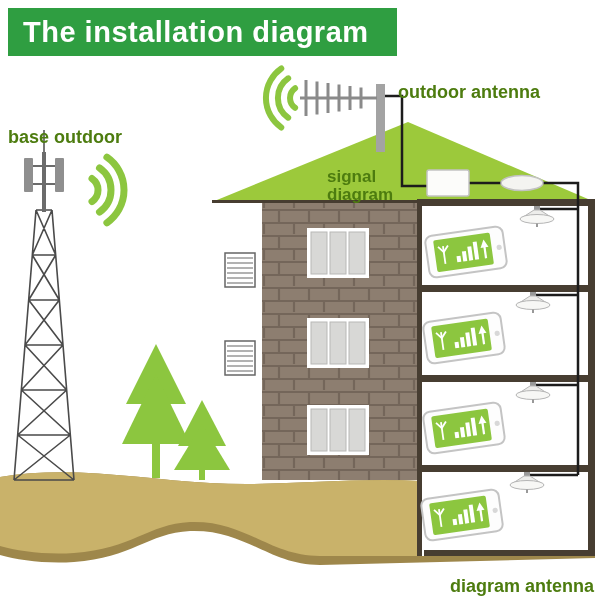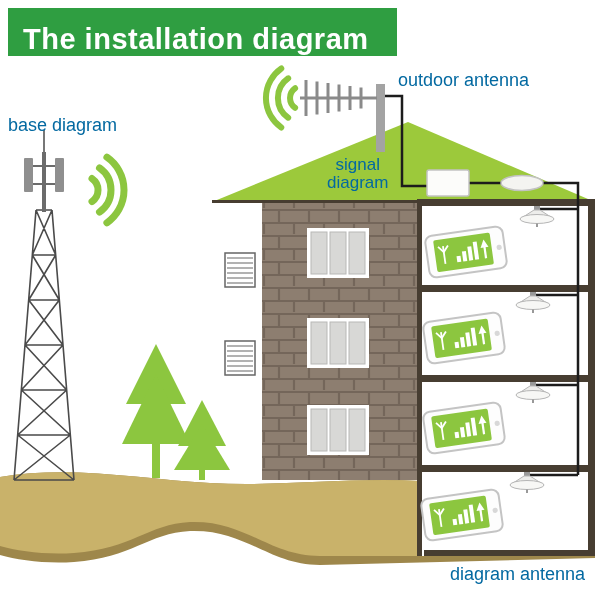--- a/index.html
+++ b/index.html
@@ -1,25 +1,25 @@
 <!DOCTYPE html>
 <html><head>
 <meta charset="utf-8">
 <style>
   html,body{margin:0;padding:0;background:#fff;}
   .stage{position:relative;width:600px;height:600px;background:#fff;overflow:hidden;
          font-family:"Liberation Sans",sans-serif;}
   .stage svg{position:absolute;left:0;top:0;}
   .banner{position:absolute;left:8px;top:8px;width:389px;height:48px;background:#2f9e41;
-          color:#fff;display:flex;align-items:flex-end;padding-left:15px;box-sizing:border-box;
+          color:#fff;display:flex;align-items:center;padding-left:15px;box-sizing:border-box;
           font-size:29px;font-weight:bold;letter-spacing:.5px;}
-  .lbl{position:absolute;font-size:18px;font-weight:normal;color:#0369a1;line-height:1.08;white-space:nowrap;}
+  .lbl{position:absolute;font-size:18px;font-weight:bold;color:#4d7c0f;line-height:1.08;white-space:nowrap;margin-top:12px;}
   .lbl-base{left:8px;top:116px;}
   .lbl-outdoor{left:398px;top:71px;}
-  .lbl-repeater{left:327px;top:156px;font-size:17px;text-align:center;}
+  .lbl-repeater{left:327px;top:156px;font-size:17px;}
   .lbl-indoor{left:450px;top:565px;}
 </style>
 </head>
 <body>
 
 <div class="stage">
 
 <svg width="600" height="600" viewBox="0 0 600 600">
   <defs>
     <pattern id="brickp" patternUnits="userSpaceOnUse" width="30" height="26">
@@ -151,21 +151,21 @@
   <use href="#phone-sym" transform="translate(466,252) rotate(-8)"></use>
   <use href="#phone-sym" transform="translate(464,338) rotate(-8)"></use>
   <use href="#phone-sym" transform="translate(464,428) rotate(-8)"></use>
   <use href="#phone-sym" transform="translate(462,515) rotate(-8)"></use>
 </svg>
 
 <div class="banner">
   <span>The installation diagram</span>
 </div>
 
-<div class="lbl lbl-base">base diagram</div>
+<div class="lbl lbl-base">base outdoor</div>
 
 <div class="lbl lbl-outdoor">outdoor antenna</div>
 
 <div class="lbl lbl-repeater">
   <div>signal</div>
   <div>diagram</div>
 </div>
 
 <div class="lbl lbl-indoor">diagram antenna</div>
 

